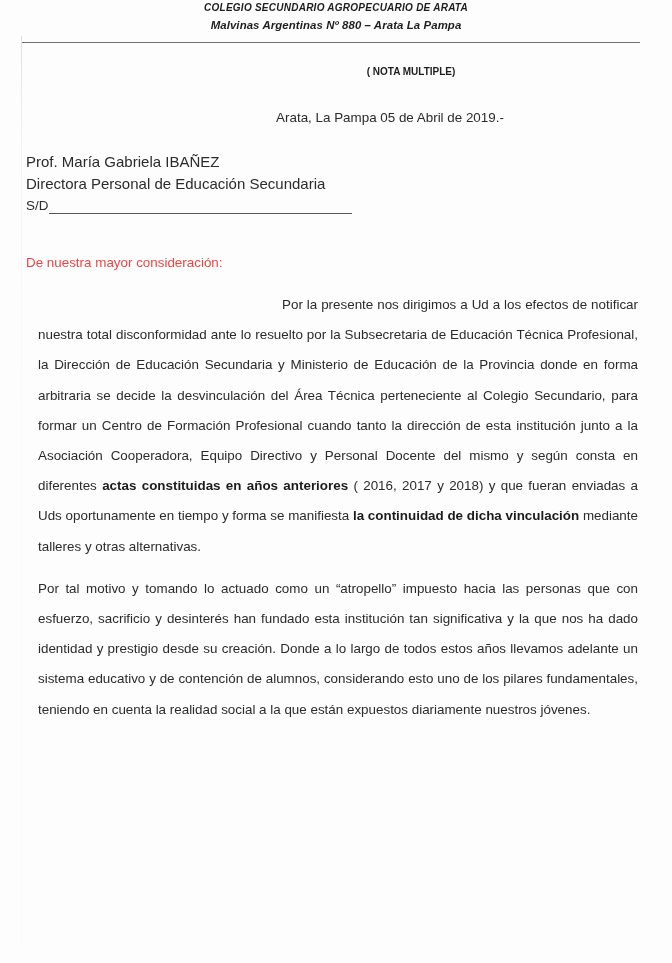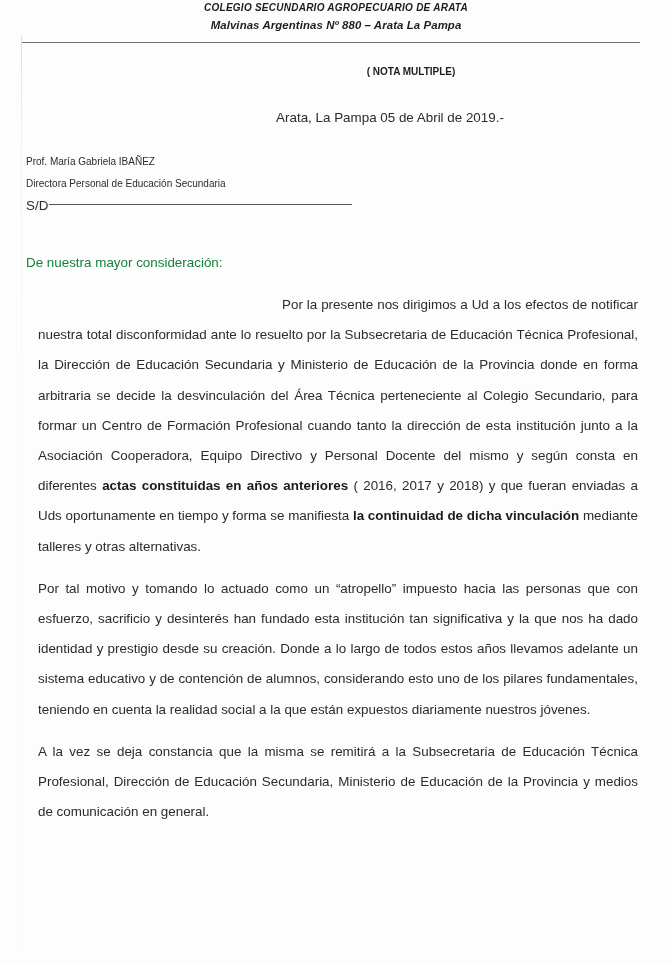--- a/index.html
+++ b/index.html
@@ -101,28 +101,28 @@
   }
 
   
   .addressee {
     position: absolute;
     left: 26px;
     top: 151px;
     width: 500px;
   }
   .addressee .line {
-    font-size: 10px;
+    font-size: 15px;
     line-height: 22px;
     color: #2b2b2b;
     white-space: nowrap;
   }
   .sd-line {
     display: flex;
-    align-items: center;
+    align-items: flex-end;
     line-height: 22px;
   }
   .sd-label {
     font-size: 13.4px;
     color: #2b2b2b;
   }
   .sd-rule {
     display: inline-block;
     width: 303px;
     height: 0;
@@ -134,21 +134,21 @@
   
   .body-block {
     position: absolute;
     left: 26px;
     top: 248px;
     width: 624px;
   }
   .salutation {
     font-size: 13.4px;
     line-height: 30px;
-    color: #15803d;
+    color: #ef4444;
   }
   p.para {
     margin: 12px;
     font-size: 13.4px;
     line-height: 30.2px;
     color: #2b2b2b;
     text-align: justify;
     text-justify: inter-word;
     hyphens: none;
   }
@@ -191,18 +191,17 @@
   </div>
 
   <div class="body-block">
 
     <div class="salutation">De nuestra mayor consideración:</div>
 
     <p class="para indent-first"><span>Por la presente nos dirigimos a Ud a los efectos de notificar nuestra total disconformidad ante lo resuelto por la Subsecretaria de Educación Técnica Profesional,  la Dirección de Educación Secundaria y Ministerio de Educación de la Provincia donde en forma arbitraria se decide la desvinculación del Área Técnica perteneciente al Colegio Secundario, para formar un Centro de Formación Profesional cuando tanto la dirección de esta institución junto a la Asociación Cooperadora, Equipo Directivo  y Personal Docente del mismo y según consta en diferentes </span><b>actas constituidas en años anteriores</b><span> ( 2016, 2017 y 2018) y que fueran enviadas a Uds oportunamente en tiempo y forma se manifiesta </span><b>la continuidad de dicha vinculación</b><span> mediante talleres y otras alternativas.</span></p>
 
     <p class="para">Por tal motivo y tomando lo actuado como un “atropello” impuesto  hacia las personas que con esfuerzo, sacrificio y desinterés han fundado esta institución tan significativa y la que nos ha dado identidad y prestigio desde su creación. Donde a lo largo de todos estos años llevamos adelante un sistema educativo y de contención de alumnos, considerando esto  uno de los pilares fundamentales, teniendo en cuenta  la realidad social a la que están expuestos diariamente nuestros jóvenes.</p>
 
-    <p class="para">A la vez se deja constancia que la misma se remitirá a la Subsecretaria de Educación Técnica Profesional, Dirección de Educación Secundaria, Ministerio de Educación de la Provincia y medios de comunicación en general.</p>
 
 
   </div>
 
 </div>
 
 </body></html>

